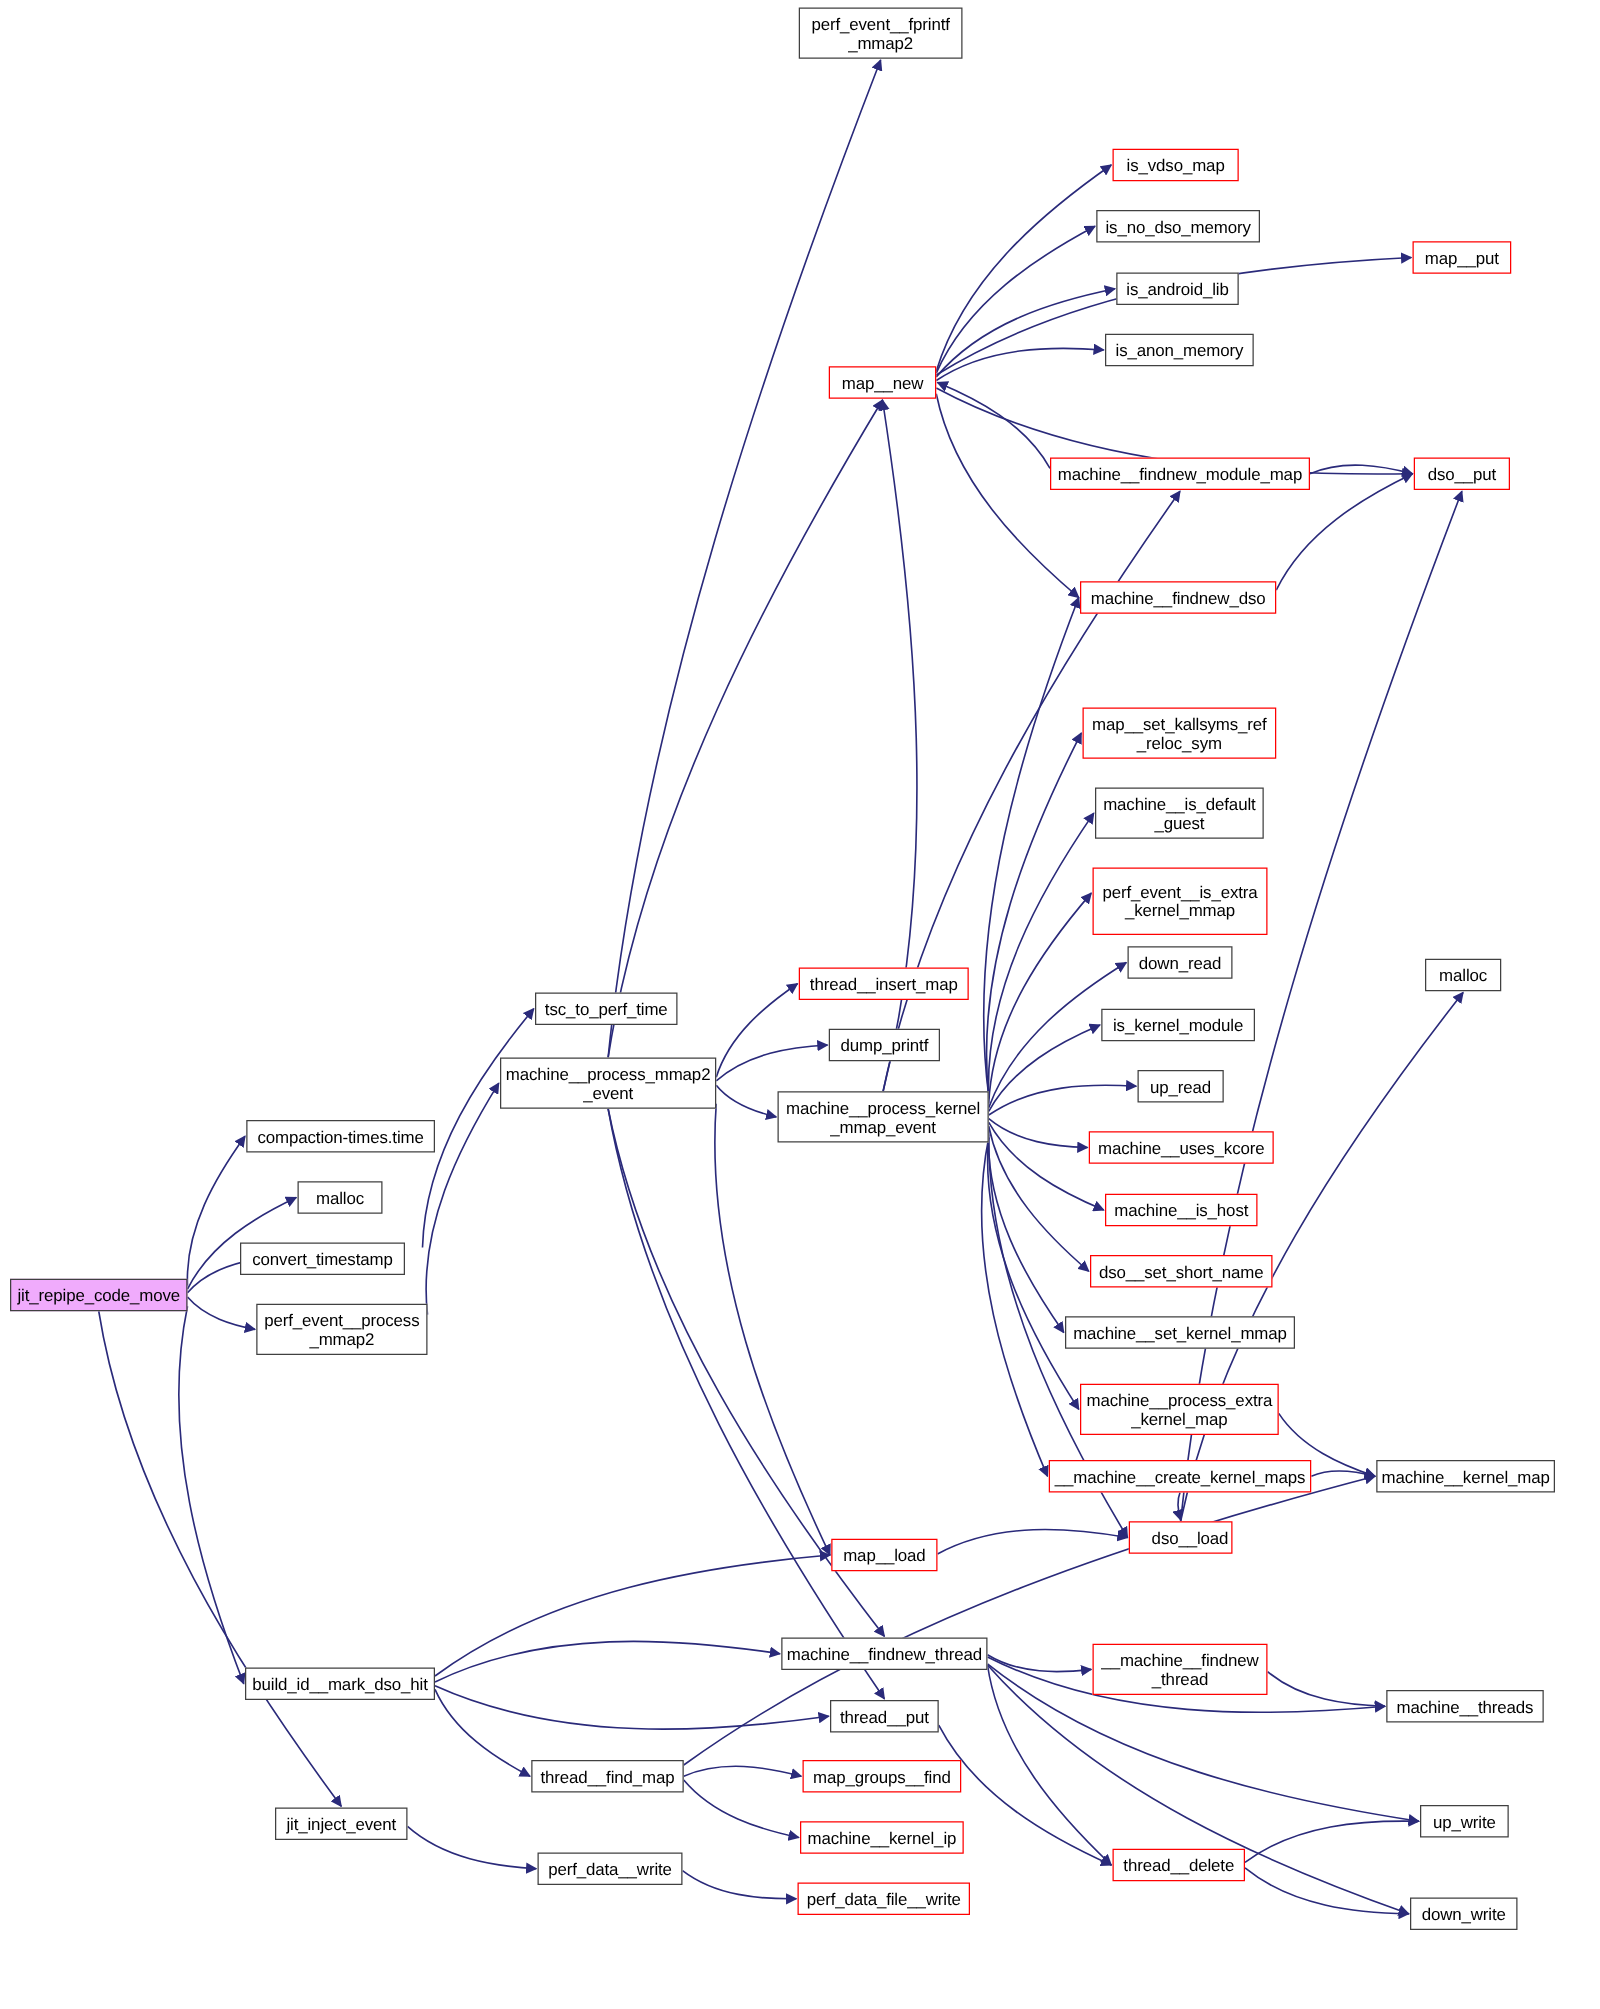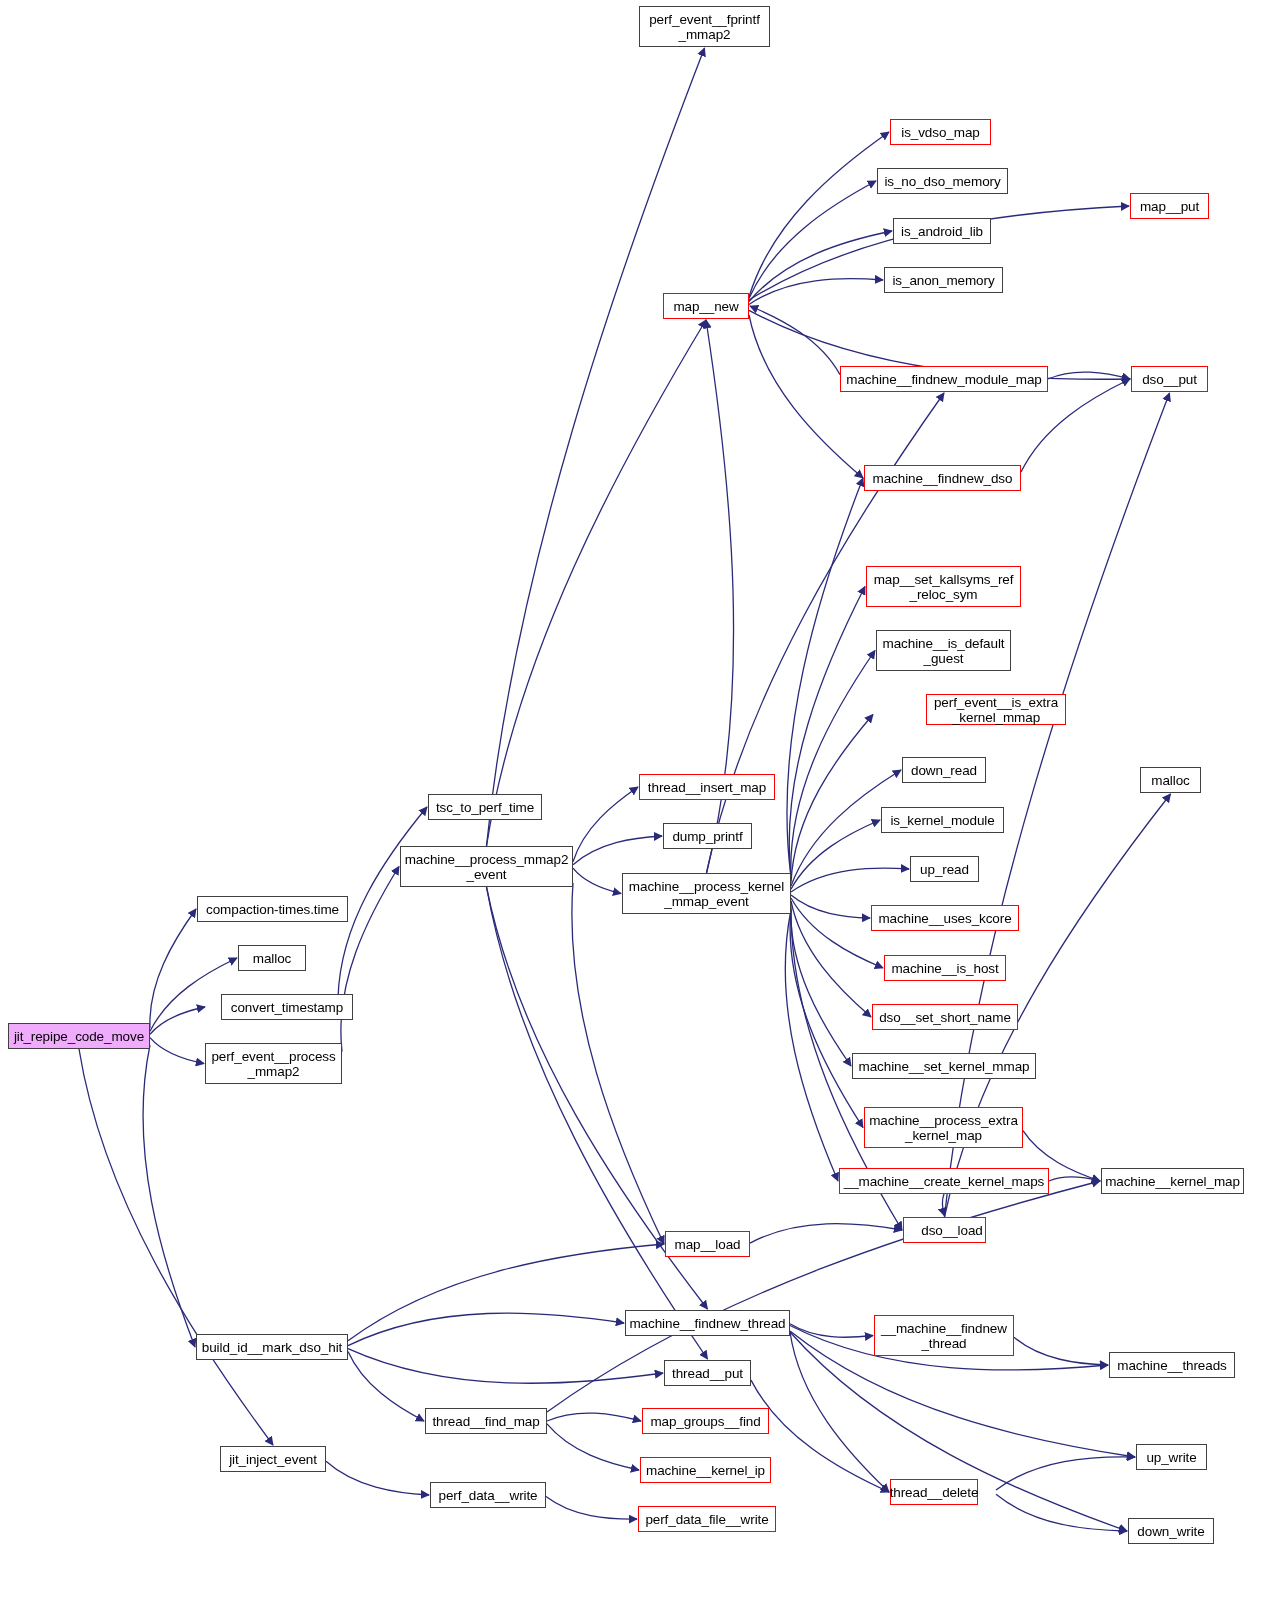--- a/index.html
+++ b/index.html
@@ -124,21 +124,21 @@
         <path d="M 996 1489.9 C 1037.1718799999999 1459.1938, 1090.716034 1455.9529400000001, 1135 1457" fill="none" stroke="#2a2a7a" stroke-width="1.3" marker-end="url(#arrow)"></path>
         <path d="M 996 1494.34 C 1033.994952 1525.1445999999999, 1084.8207236 1530.29074, 1127 1531" fill="none" stroke="#2a2a7a" stroke-width="1.3" marker-end="url(#arrow)"></path>
         <path d="M 326 1461.16 C 355.157648 1487.0356, 395.44220640000003 1492.93762, 429 1495" fill="none" stroke="#2a2a7a" stroke-width="1.3" marker-end="url(#arrow)"></path>
         <path d="M 546 1496.44 C 572.8084319999999 1516.8796, 607.9281376 1519.37914, 637 1519" fill="none" stroke="#2a2a7a" stroke-width="1.3" marker-end="url(#arrow)"></path>
       </g>
   </svg>
   <div id="nodes">
       <div class="node root" style="left: 8px; top: 1023px; width: 142px; height: 26px;">jit_repipe_code_move</div>
       <div class="node" style="left: 197px; top: 896px; width: 151px; height: 26px;">compaction-times.time</div>
       <div class="node" style="left: 238px; top: 945px; width: 68px; height: 26px;">malloc</div>
-      <div class="node" style="left: 221px; top: 994px; width: 132px; height: 26px;">convert_timestamp</div>
+      <div class="node" style="left: 192px; top: 994px; width: 132px; height: 26px;">convert_timestamp</div>
       <div class="node" style="left: 205px; top: 1043px; width: 137px; height: 41px;">perf_event__process
 _mmap2</div>
       <div class="node" style="left: 196px; top: 1334px; width: 152px; height: 26px;">build_id__mark_dso_hit</div>
       <div class="node" style="left: 220px; top: 1446px; width: 106px; height: 26px;">jit_inject_event</div>
       <div class="node" style="left: 430px; top: 1482px; width: 116px; height: 26px;">perf_data__write</div>
       <div class="node" style="left: 425px; top: 1408px; width: 122px; height: 26px;">thread__find_map</div>
       <div class="node" style="left: 428px; top: 794px; width: 114px; height: 26px;">tsc_to_perf_time</div>
       <div class="node" style="left: 400px; top: 846px; width: 173px; height: 41px;">machine__process_mmap2
 _event</div>
       <div class="node" style="left: 639px; top: 6px; width: 131px; height: 41px;">perf_event__fprintf
@@ -150,21 +150,21 @@
       <div class="node" style="left: 884px; top: 267px; width: 119px; height: 26px;">is_anon_memory</div>
       <div class="node red" style="left: 840px; top: 366px; width: 208px; height: 26px;">machine__findnew_module_map</div>
       <div class="node red" style="left: 864px; top: 465px; width: 157px; height: 26px;">machine__findnew_dso</div>
       <div class="node red" style="left: 1130px; top: 193px; width: 79px; height: 26px;">map__put</div>
       <div class="node red" style="left: 1131px; top: 366px; width: 77px; height: 26px;">dso__put</div>
       <div class="node" style="left: 1140px; top: 767px; width: 61px; height: 26px;">malloc</div>
       <div class="node red" style="left: 866px; top: 566px; width: 155px; height: 41px;">map__set_kallsyms_ref
 _reloc_sym</div>
       <div class="node" style="left: 876px; top: 630px; width: 135px; height: 41px;">machine__is_default
 _guest</div>
-      <div class="node red" style="left: 926px; top: 694px; width: 140px; height: 31px;">perf_event__is_extra
+      <div class="node red" style="left: 874px; top: 694px; width: 140px; height: 54px;">perf_event__is_extra
 _kernel_mmap</div>
       <div class="node" style="left: 902px; top: 757px; width: 84px; height: 26px;">down_read</div>
       <div class="node" style="left: 881px; top: 807px; width: 123px; height: 26px;">is_kernel_module</div>
       <div class="node" style="left: 910px; top: 856px; width: 69px; height: 26px; text-align: right;">up_read</div>
       <div class="node red" style="left: 871px; top: 905px; width: 148px; height: 26px;">machine__uses_kcore</div>
       <div class="node red" style="left: 884px; top: 955px; width: 122px; height: 26px;">machine__is_host</div>
       <div class="node red" style="left: 872px; top: 1004px; width: 146px; height: 26px;">dso__set_short_name</div>
       <div class="node" style="left: 852px; top: 1053px; width: 184px; height: 26px;">machine__set_kernel_mmap</div>
       <div class="node red" style="left: 864px; top: 1107px; width: 159px; height: 41px;">machine__process_extra
 _kernel_map</div>
@@ -177,17 +177,17 @@
       <div class="node" style="left: 622px; top: 873px; width: 169px; height: 41px;">machine__process_kernel
 _mmap_event</div>
       <div class="node" style="left: 625px; top: 1310px; width: 165px; height: 26px;">machine__findnew_thread</div>
       <div class="node red" style="left: 874px; top: 1315px; width: 140px; height: 41px;">__machine__findnew
 _thread</div>
       <div class="node" style="left: 664px; top: 1360px; width: 87px; height: 26px;">thread__put</div>
       <div class="node" style="left: 1109px; top: 1352px; width: 126px; height: 26px;">machine__threads</div>
       <div class="node red" style="left: 642px; top: 1408px; width: 127px; height: 26px; text-align: center;">map_groups__find</div>
       <div class="node red" style="left: 640px; top: 1457px; width: 131px; height: 26px;">machine__kernel_ip</div>
       <div class="node red" style="left: 638px; top: 1506px; width: 138px; height: 26px;">perf_data_file__write</div>
-      <div class="node red" style="left: 890px; top: 1479px; width: 88px; height: 26px;">thread__delete</div>
+      <div class="node red" style="left: 890px; top: 1479px; width: 106px; height: 26px;">thread__delete</div>
       <div class="node" style="left: 1136px; top: 1444px; width: 71px; height: 26px;">up_write</div>
       <div class="node" style="left: 1128px; top: 1518px; width: 86px; height: 26px;">down_write</div>
     </div>
 </div>
 
 </body></html>

